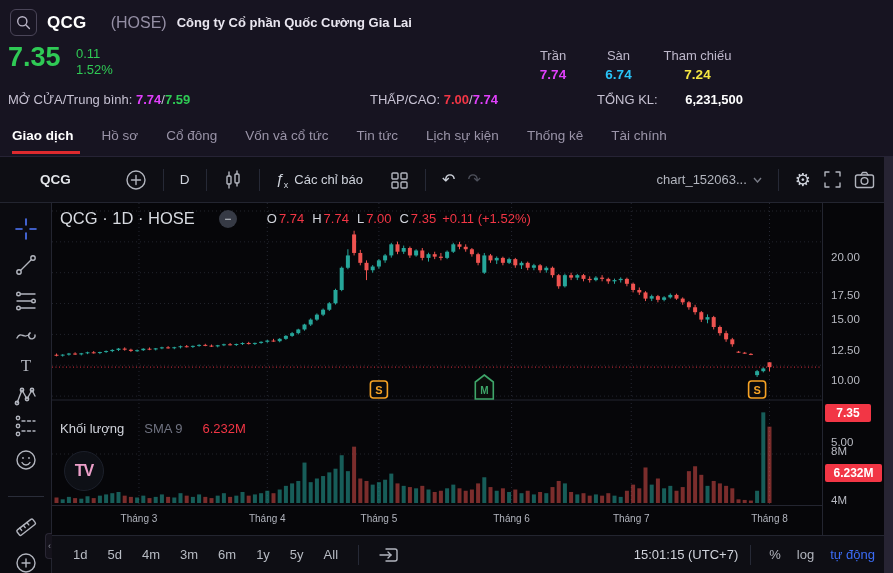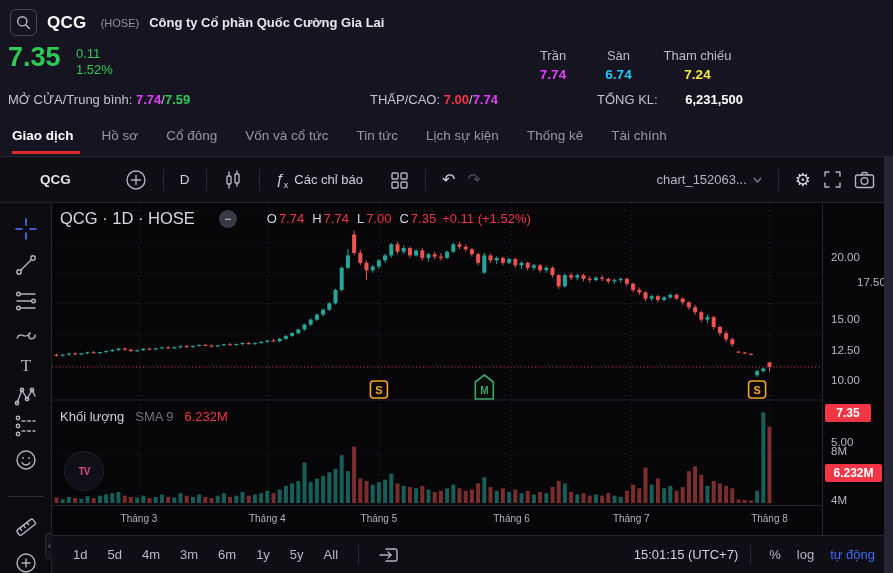--- a/index.html
+++ b/index.html
@@ -6,21 +6,21 @@
   *{box-sizing:border-box;}
   .app{position:relative;width:893px;height:573px;overflow:hidden;background:#171421;
        font-family:"Liberation Sans","DejaVu Sans",sans-serif;color:#d1d4dc;}
   svg{display:block;}
   
   .hdr{position:absolute;left:0;top:0;width:893px;height:115px;background:#171421;}
   .row1{position:absolute;left:10px;top:9px;display:flex;align-items:center;gap:10px;}
   .search-btn{width:27px;height:27px;border:1px solid #4a4558;border-radius:6px;background:transparent;
       display:flex;align-items:center;justify-content:center;cursor:pointer;padding:0;}
   .sym{font-size:17px;font-weight:bold;color:#ffffff;letter-spacing:.3px;}
-  .exch{font-size:11px;color:#958fa5;margin-left:4px;}
+  .exch{font-size:16px;color:#958fa5;margin-left:14px;}
   .company{font-size:13px;font-weight:bold;color:#e9e6f0;}
   .price-big{position:absolute;left:8px;top:42px;font-size:27px;font-weight:bold;color:#2fca55;}
   .chg-col{position:absolute;left:76px;top:46px;display:flex;flex-direction:column;line-height:16px;}
   .chg-col span{font-size:13px;color:#2fca55;}
   .limits{position:absolute;left:521px;top:46px;display:flex;}
   .limit-col{display:flex;flex-direction:column;text-align:center;line-height:19px;}
   .limit-col .lbl{font-size:13px;color:#beb8cb;}
   .limit-col .val{font-size:13.5px;font-weight:bold;}
   .c1{width:64px;} .c2{width:67px;} .c3{width:91px;}
   .v-ceil{color:#e040fb;} .v-floor{color:#29c4f8;} .v-ref{color:#f5e642;}
@@ -63,25 +63,25 @@
             font-size:9px;display:flex;align-items:center;justify-content:center;cursor:pointer;}
   
   .chart{position:absolute;left:52px;top:46px;width:770px;height:302px;}
   .legend{position:absolute;left:8px;top:6px;display:flex;align-items:center;gap:24px;white-space:nowrap;}
   .lg-title{font-size:16.5px;color:#d8dbe1;}
   .lg-minus{width:18px;height:18px;border-radius:50%;background:#363a45;color:#d6d9df;font-size:12px;
             display:flex;align-items:center;justify-content:center;cursor:pointer;}
   .ohlc{font-size:13px;display:flex;gap:2px;align-items:center;}
   .ohlc .k{color:#d1d4dc;margin-left:6px;}
   .ohlc .v{color:#f23645;}
-  .vol-legend{position:absolute;left:8px;top:206px;font-size:13px;display:flex;gap:11px;align-items:flex-start;}
+  .vol-legend{position:absolute;left:8px;top:218px;font-size:13px;display:flex;gap:20px;align-items:flex-start;}
   .vl-name{color:#d1d4dc;} .vl-sma{color:#6f7280;} .vl-val{color:#f23645;}
   .tvlogo{position:absolute;left:12px;top:248px;width:40px;height:40px;border-radius:50%;
           background:#0f1117;border:1px solid #1e222d;display:flex;align-items:center;justify-content:center;
-          color:#ec4899;font-weight:bold;font-size:10px;letter-spacing:-1px;opacity:.95;text-align:center;}
+          color:#f9a8d4;font-weight:bold;font-size:16px;letter-spacing:-1px;opacity:.95;text-align:center;}
   
   .raxis{position:absolute;left:822px;top:46px;width:62px;height:370px;background:#060609;
          border-left:1px solid #232530;font-size:11.5px;color:#b8bac2;}
   .rtick{position:absolute;left:8px;height:14px;line-height:14px;}
   .rbadge{position:absolute;left:2px;height:18px;line-height:18px;background:#f23645;color:#fff;
           font-weight:bold;font-size:12px;text-align:center;border-radius:2px;}
   
   .taxis{position:absolute;left:52px;top:348px;width:770px;height:30px;border-top:1px solid #232530;
          background:#060609;}
   .ttick{position:absolute;top:7px;width:64px;text-align:center;font-size:10px;color:#b2b5be;}
@@ -710,21 +710,21 @@
         <span class="vl-name">Khối lượng</span>
         <span class="vl-sma">SMA 9</span>
         <span class="vl-val">6.232M</span>
       </div>
 
       <div class="tvlogo">TV</div>
     </div>
 
     <div class="raxis" id="right-axis">
         <div class="rtick" style="top: 47px;">20.00</div>
-        <div class="rtick" style="top: 72px; margin-left: 26px;">17.50</div>
+        <div class="rtick" style="top: 85px;">17.50</div>
         <div class="rtick" style="top: 108.7px;">15.00</div>
         <div class="rtick" style="top: 139.55px;">12.50</div>
         <div class="rtick" style="top: 170.4px;">10.00</div>
         <div class="rtick" style="top: 232.1px;">5.00</div>
         <div class="rbadge" style="top: 201.101px; width: 46px;">7.35</div>
         <div class="rtick" style="top: 241px;">8M</div>
         <div class="rtick" style="top: 290px;">4M</div>
         <div class="rbadge" style="top: 260.658px; width: 57px;">6.232M</div>
         <div style="position: absolute; left: 26px; top: 358px; width: 16px; height: 16px;">
           <svg width="16" height="16" viewBox="0 0 16 16">

